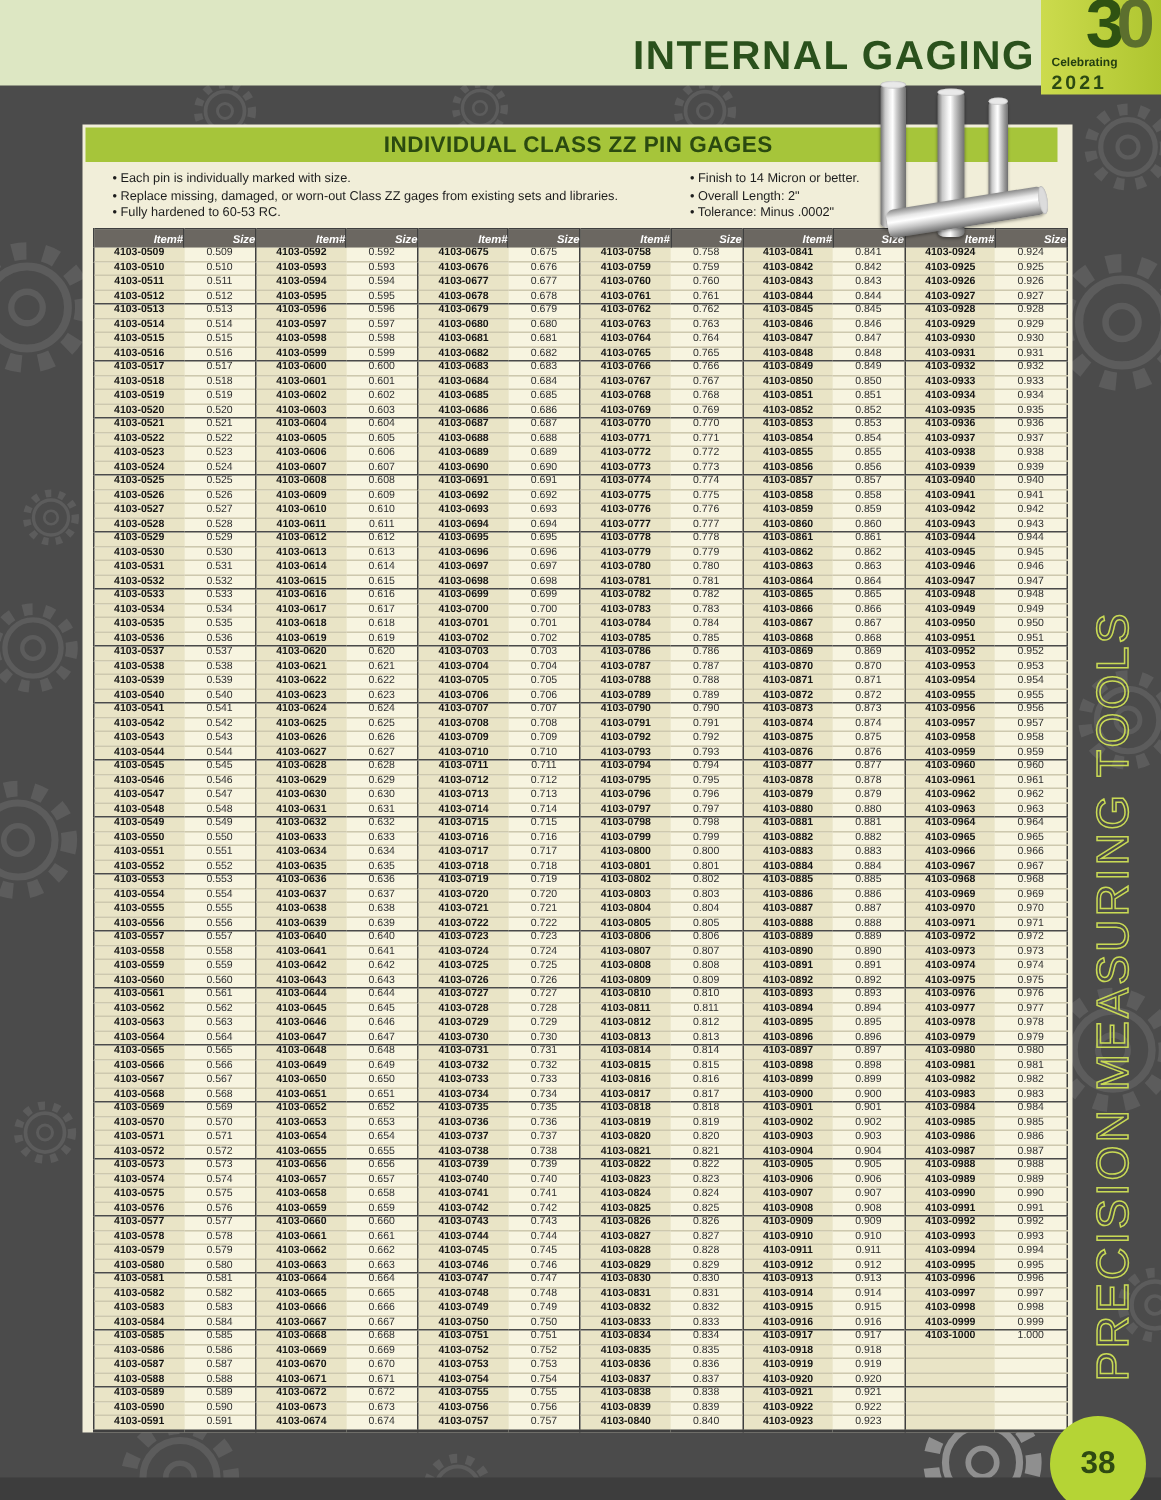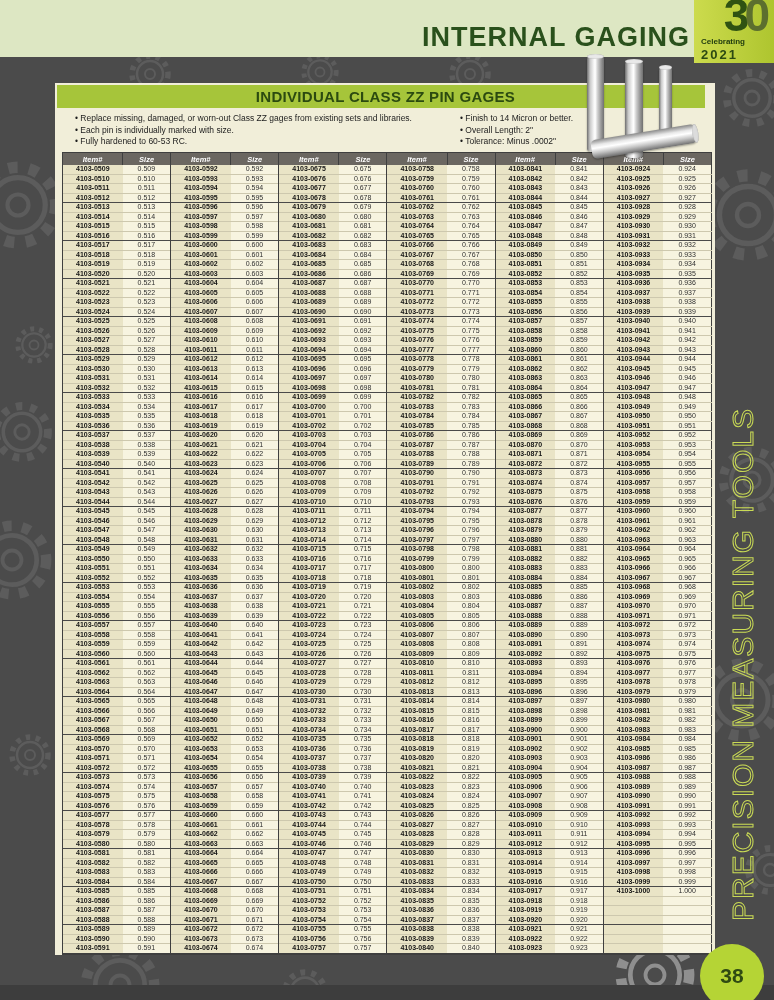--- a/index.html
+++ b/index.html
@@ -33,21 +33,21 @@
   .pin::before{content:"";position:absolute;top:-2px;left:0;right:0;height:5px;border-radius:50%;background:#e9e9e9;box-shadow:inset 0 0 1px #8a8a8a;}
   .pin.a{left:2px;top:2px;width:17px;height:96px;}
   .pin.b{left:40px;top:7px;width:18px;height:97px;}
   .pin.c{left:74px;top:13px;width:13px;height:76px;}
   .pin.lying{left:6px;top:78px;width:106px;height:19px;transform:rotate(-9deg);border-radius:5px;background:linear-gradient(180deg,#8a8a8a 0%,#e8e8e8 28%,#ffffff 45%,#c4c4c4 70%,#6f6f6f 100%);}
   .pin.lying::before{content:"";position:absolute;right:-2px;top:0;bottom:0;left:auto;width:6px;height:auto;border-radius:50%;background:#dcdcdc;box-shadow:inset 0 0 1px #8a8a8a;}
 
   
   .gage-table{position:absolute;left:7px;top:69px;width:650px;border-collapse:collapse;table-layout:fixed;border:1px solid #3f3f3f;border-bottom:2px solid #3f3f3f;}
   .gage-table col.ci{width:60px;} .gage-table col.cs{width:48px;}
-  .gage-table th{background:#6b6761;color:#ffffff;font-size:7.5px;font-weight:bold;font-style:italic;height:12px;padding:0;text-align:center;border-left:1px solid #3f3f3f;}
+  .gage-table th{background:#6b6761;color:#ffffff;font-size:7.5px;font-weight:bold;font-style:italic;height:12px;padding:0;text-align:right;border-left:1px solid #3f3f3f;}
   .gage-table td{height:8.5px;line-height:8.5px;font-size:7px;padding:0;text-align:center;overflow:hidden;white-space:nowrap;}
   .gage-table td.c-item{background:#e9e4c6;font-weight:bold;color:#141414;border-left:1px solid #3f3f3f;}
   .gage-table td.c-size{background:#f7f4e0;color:#2e2e2e;}
   .gage-table tbody tr{border-bottom:1px solid #cdc8ae;}
   .gage-table tbody tr.group-end{border-bottom:1px solid #4a4a4a;}
 
   
   .vertical-title{position:absolute;left:712px;top:368px;width:62px;height:592px;display:flex;align-items:center;justify-content:center;
     writing-mode:vertical-rl;transform:rotate(180deg);
     font-size:30px;letter-spacing:2px;color:#c9da55;-webkit-text-stroke:1px #c9da55;-webkit-text-fill-color:rgba(0,0,0,0);}
@@ -100,22 +100,22 @@
     <div class="logo-cel">Celebrating</div>
     <div class="logo-year">2021</div>
   </div>
 
   <div class="content-page">
     <div class="section-bar">
       <span>INDIVIDUAL CLASS ZZ PIN GAGES</span>
     </div>
     <div class="bullets">
       <ul class="bullet-list left">
+        <li>Each pin is individually marked with size.</li>
         <li>Replace missing, damaged, or worn-out Class ZZ gages from existing sets and libraries.</li>
-        <li>Each pin is individually marked with size.</li>
         <li>Fully hardened to 60-53 RC.</li>
       </ul>
       <ul class="bullet-list right">
         <li>Finish to 14 Micron or better.</li>
         <li>Overall Length: 2"</li>
         <li>Tolerance: Minus .0002"</li>
       </ul>
     </div>
 
     <table class="gage-table">

